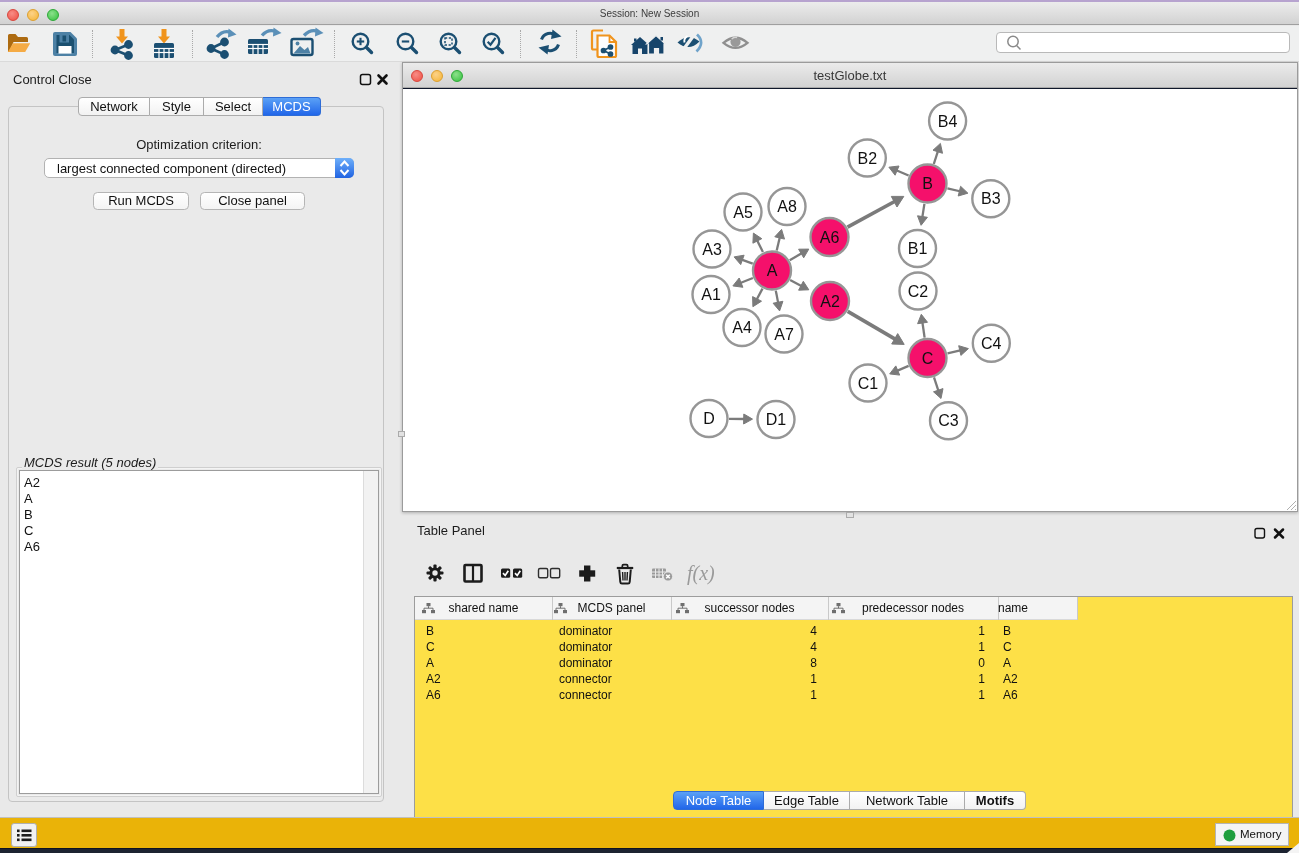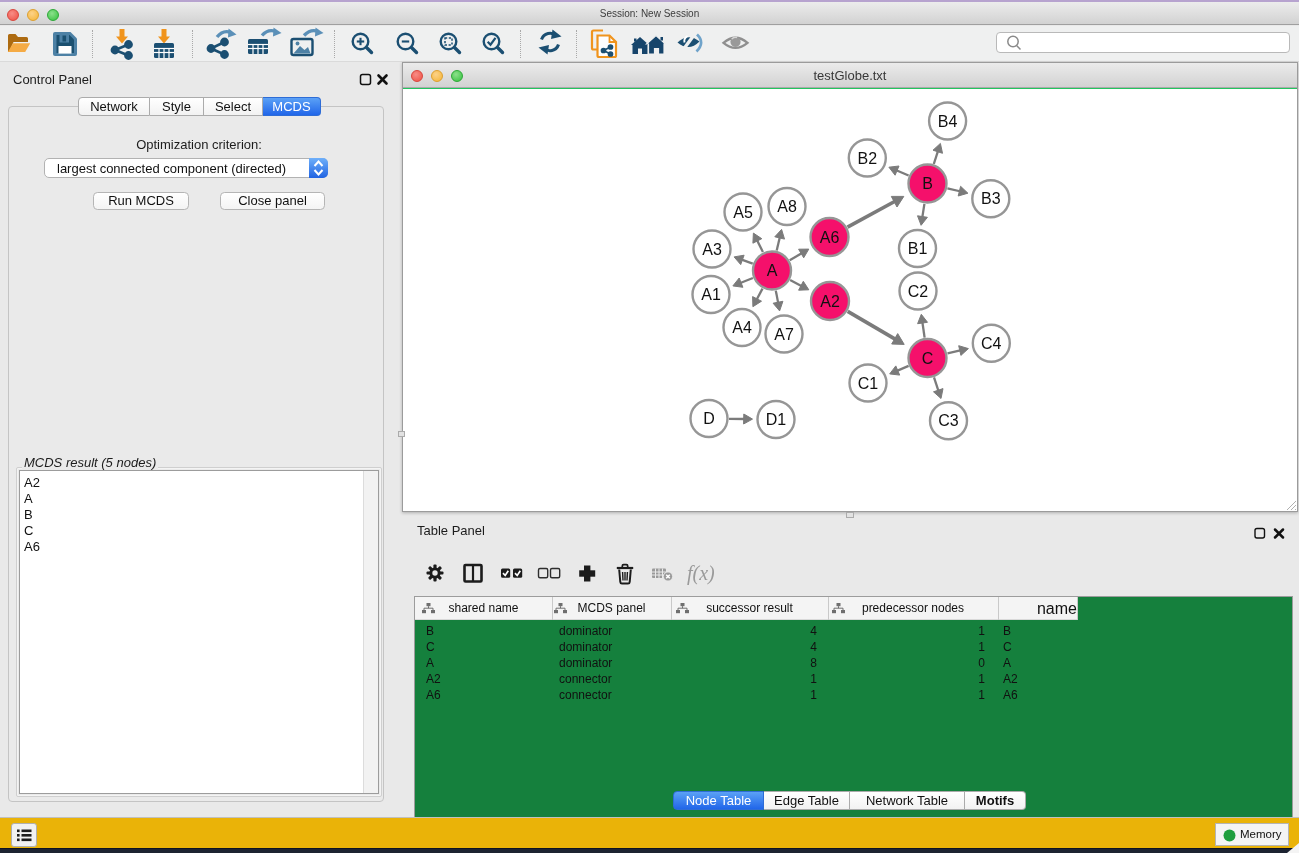--- a/index.html
+++ b/index.html
@@ -20,44 +20,44 @@
 #cpanel { left:0; top:62px; width:398px; height:755px; background:#e9e9e9; }
 #cpTitle { left:13px; top:10px; font-size:13px; color:#1c1c1c; }
 #tabpane { left:8px; top:44px; width:376px; height:696px; border:1px solid #c4c4c4; border-radius:4px; background:#eaeaea; }
 #segtabs { left:78px; top:35px; width:243px; height:19px; display:flex; font-size:13px; }
 #segtabs .seg { border:1px solid #ababab; border-left:none; background:linear-gradient(#ffffff,#f2f2f2); color:#111;
   display:flex; align-items:center; justify-content:center; }
 #segtabs .seg:first-child { border-left:1px solid #ababab; border-radius:4px 0 0 4px; }
 #segtabs .seg:last-child { border-radius:0 4px 4px 0; }
 #segtabs .seg.sel { background:linear-gradient(#5ba1f6,#2166e9); color:#fff; border-color:#2e6cd6; }
 #optlabel { left:0; top:75px; width:398px; text-align:center; font-size:13px; color:#1c1c1c; }
-#combo { left:44px; top:96px; width:284px; height:20px; background:#fff; border:1px solid #b2b2b2; border-radius:5px; }
+#combo { left:44px; top:96px; width:310px; height:20px; background:#fff; border:1px solid #b2b2b2; border-radius:5px; }
 #combo .ctext { position:absolute; left:12px; top:2px; font-size:13px; color:#111; }
 #combo .stepper { position:absolute; right:-1px; top:-1px; width:19px; height:20px; border-radius:0 5px 5px 0;
   background:linear-gradient(#6fb0fa,#2063e2); }
 .btn { position:absolute; height:18px; background:linear-gradient(#ffffff,#f4f4f4); border:1px solid #b5b5b5;
   border-radius:4.5px; font-size:13px; color:#111; text-align:center; line-height:16px; }
 #fieldset { left:16px; top:398px; width:366px; height:337px; }
 #fieldset .fsborder { position:absolute; left:0; top:7px; width:366px; height:330px;
   border:1px solid #cfcfcf; box-shadow:inset 0 0 0 0.5px #fdfdfd; border-radius:2px; }
 #fieldset .fslabel { position:absolute; left:6px; top:-4px; background:#eaeaea; padding:0 2px; font-size:13px; line-height:14px; color:#1c1c1c;font-style:italic; }
 #mcdslist { position:absolute; left:3px; top:10px; width:360px; height:324px; background:#fff; border:1px solid #9c9c9c; }
 #mcdslist .sb { position:absolute; right:0; top:0; width:15px; height:100%; background:#f2f2f2; border-left:1px solid #dcdcdc; }
 #mcdslist .li { position:absolute; left:4px; font-size:13px; color:#111; height:16px; line-height:16px; }
 
-#netwin { left:402px; top:62px; width:896px; height:450px; background:#22c55e; border:1px solid #9b9b9b;
+#netwin { left:402px; top:62px; width:896px; height:450px; background:#0f172a; border:1px solid #9b9b9b;
   box-shadow:0 1px 3px rgba(0,0,0,0.25); }
 #nettitle { position:absolute; left:0; top:0; width:100%; height:25px;
   background:linear-gradient(#ebebeb,#d2d2d2); border-bottom:1px solid #aaa; }
 #nettitle .title { width:100%; text-align:center; font-size:13px; color:#383838; line-height:25px; }
 #netcanvas { position:absolute; left:0; top:26px; width:894px; height:422px; background:#fff; }
 
 #tpanel { left:402px; top:518px; width:897px; height:299px; background:#e9e9e9; }
 #tpTitle { left:15px; top:5px; font-size:13px; color:#1c1c1c; }
-#ttable { left:12px; top:78px; width:879px; height:236px; background:#15803d; border:1px solid #9c9c9c;padding-left:20px; }
+#ttable { left:12px; top:78px; width:879px; height:236px; background:#fde047; border:1px solid #9c9c9c;padding-left:20px; }
 #ttabs { position:absolute; left:271px; top:273px; height:19px; display:flex; font-size:13px; }
 #ttabs .seg { border:1px solid #ababab; border-left:none; background:linear-gradient(#ffffff,#f2f2f2); color:#111;
   display:flex; align-items:center; justify-content:center; }
 #ttabs .seg:first-child { border-left:1px solid #ababab; border-radius:4px 0 0 4px; }
 #ttabs .seg:last-child { border-radius:0 4px 4px 0;font-weight:bold; }
 #ttabs .seg.sel { background:linear-gradient(#5ba1f6,#2166e9); color:#fff; border-color:#2e6cd6; }
 
 #statusbar { left:0; top:817px; width:1299px; height:31px; background:#eab308; border-top:1px solid #c0c0c0; }
 #memorybtn { position:absolute; right:10px; top:5px; width:74px; height:23px; border:1px solid #b4b4b4;
   background:#f4f4f4; font-size:11.5px; color:#111; }
@@ -214,21 +214,21 @@
     <path d="M731.8,13 Q734,10.8 737,11.4" fill="none" stroke="#d6d6d6" stroke-width="1.7"></path>
 
     <g stroke="#8a8a8a" fill="none" stroke-width="1.5">
       <circle cx="1013" cy="15.5" r="5.2"></circle>
       <line x1="1016.8" y1="19.8" x2="1020.5" y2="23.5"></line>
     </g>
   </svg>
 </div>
 
 <div class="abs" id="cpanel">
-  <div class="abs" id="cpTitle">Control Panel</div>
+  <div class="abs" id="cpTitle">Control Close</div>
   <svg class="abs" style="left:355px;top:10px" width="36" height="15" viewBox="0 0 36 15">
     <rect x="5.5" y="2.5" width="10" height="10" rx="2" fill="none" stroke="#111" stroke-width="1.5"></rect>
     <g stroke="#111" stroke-width="2.6" stroke-linecap="round">
       <line x1="23.5" y1="3.5" x2="31.5" y2="11.5"></line>
         <line x1="31.5" y1="3.5" x2="23.5" y2="11.5"></line>
     </g>
   </svg>
   <div class="abs" id="tabpane"></div>
   <div class="abs" id="optlabel">Optimization criterion:</div>
   <div class="abs" id="segtabs">
@@ -238,21 +238,21 @@
     <div class="seg sel" style="width:58px">MCDS</div>
   </div>
   <div class="abs" id="combo">
     <div class="ctext">largest connected component (directed)</div>
     <div class="stepper"><svg width="19" height="20" viewBox="0 0 19 20">
       <path d="M5.5,8 L9.5,3.5 L13.5,8" fill="none" stroke="#fff" stroke-width="2"></path>
       <path d="M5.5,12 L9.5,16.5 L13.5,12" fill="none" stroke="#fff" stroke-width="2"></path>
     </svg></div>
   </div>
   <div class="btn" style="left:93px;top:129.5px;width:96px;">Run MCDS</div>
-  <div class="btn" style="left:200px;top:129.5px;width:105px;margin-left:20px;">Close panel</div>
+  <div class="btn" style="left:200px;top:129.5px;width:105px;">Close panel</div>
   <div class="abs" id="fieldset">
     <div class="fsborder"></div>
     <div class="fslabel">MCDS result (5 nodes)</div>
     <div id="mcdslist">
       <div class="li" style="top:4px">A2</div>
       <div class="li" style="top:20px">A</div>
       <div class="li" style="top:36px">B</div>
       <div class="li" style="top:52px">C</div>
       <div class="li" style="top:68px">A6</div>
       <div class="sb"></div>
@@ -457,21 +457,21 @@
   <g fill="#6f6f6f">
           <rect x="4.5" y="0" width="4" height="3.2"></rect>
           <rect x="0" y="7" width="4" height="3.2"></rect>
           <rect x="9" y="7" width="4" height="3.2"></rect>
         </g>
   <g stroke="#6f6f6f" stroke-width="1" fill="none">
           <path d="M6.5,3.2 V5.2 M2,7 V5.2 H11 V7"></path>
         </g>
 </svg>
 <div style="position:absolute;left:412.5px;top:0;width:1px;height:23px;background:#c9c9c9;"></div>
-<div style="position:absolute;left:256px;top:0;width:157px;height:23px;font-size:12px;color:#111;text-align:center;line-height:23px;">successor result</div>
+<div style="position:absolute;left:256px;top:0;width:157px;height:23px;font-size:12px;color:#111;text-align:center;line-height:23px;">successor nodes</div>
 <svg style="position:absolute;left:260.5px;top:6px" width="13" height="11" viewBox="0 0 13 11">
   <g fill="#6f6f6f">
           <rect x="4.5" y="0" width="4" height="3.2"></rect>
           <rect x="0" y="7" width="4" height="3.2"></rect>
           <rect x="9" y="7" width="4" height="3.2"></rect>
         </g>
   <g stroke="#6f6f6f" stroke-width="1" fill="none">
           <path d="M6.5,3.2 V5.2 M2,7 V5.2 H11 V7"></path>
         </g>
 </svg>
@@ -481,21 +481,21 @@
   <g fill="#6f6f6f">
           <rect x="4.5" y="0" width="4" height="3.2"></rect>
           <rect x="0" y="7" width="4" height="3.2"></rect>
           <rect x="9" y="7" width="4" height="3.2"></rect>
         </g>
   <g stroke="#6f6f6f" stroke-width="1" fill="none">
           <path d="M6.5,3.2 V5.2 M2,7 V5.2 H11 V7"></path>
         </g>
 </svg>
 <div style="position:absolute;left:661.5px;top:0;width:1px;height:23px;background:#c9c9c9;"></div>
-<div style="position:absolute;left:583px;top:0;width:79px;height:23px;font-size:16px;color:#111;text-align:right;line-height:23px;">name</div>
+<div style="position:absolute;left:583px;top:0;width:79px;height:23px;font-size:12px;color:#111;text-align:left;line-height:23px;">name</div>
 <div style="position:absolute;left:0;top:26px;width:879px;height:16px;font-size:12px;color:#111;line-height:16px;">
       <span style="position:absolute;left:11px;">B</span>
       <span style="position:absolute;left:144px;">dominator</span>
       <span style="position:absolute;left:256px;width:146px;text-align:right;">4</span>
       <span style="position:absolute;left:413px;width:157px;text-align:right;">1</span>
       <span style="position:absolute;left:588px;">B</span>
     </div>
 <div style="position:absolute;left:0;top:42px;width:879px;height:16px;font-size:12px;color:#111;line-height:16px;">
       <span style="position:absolute;left:11px;">C</span>
       <span style="position:absolute;left:144px;">dominator</span>

